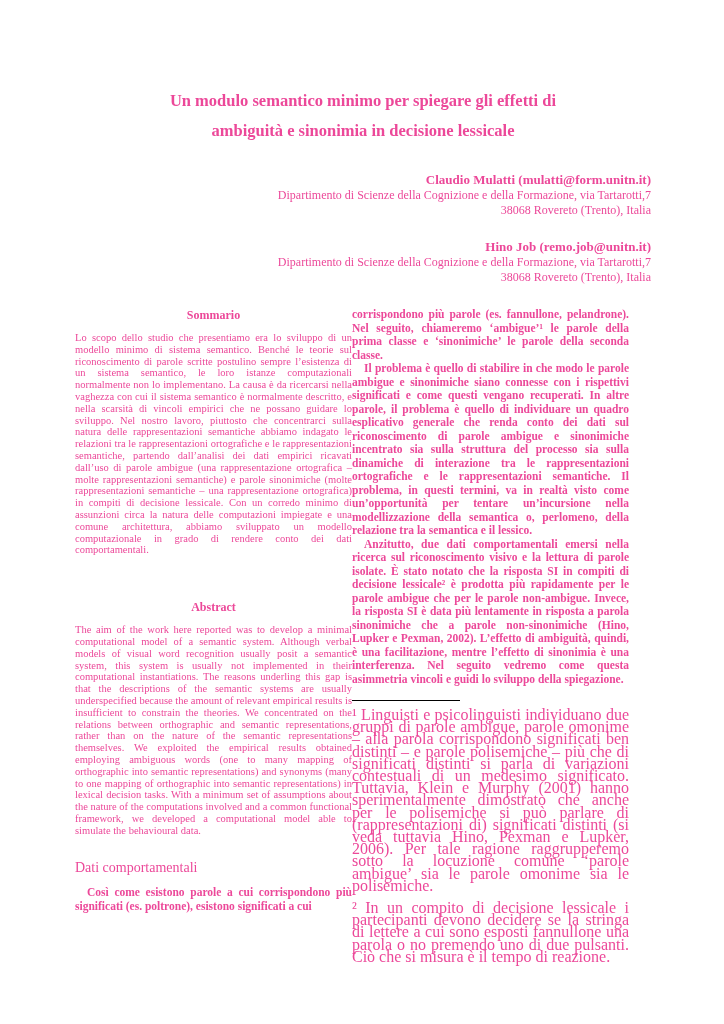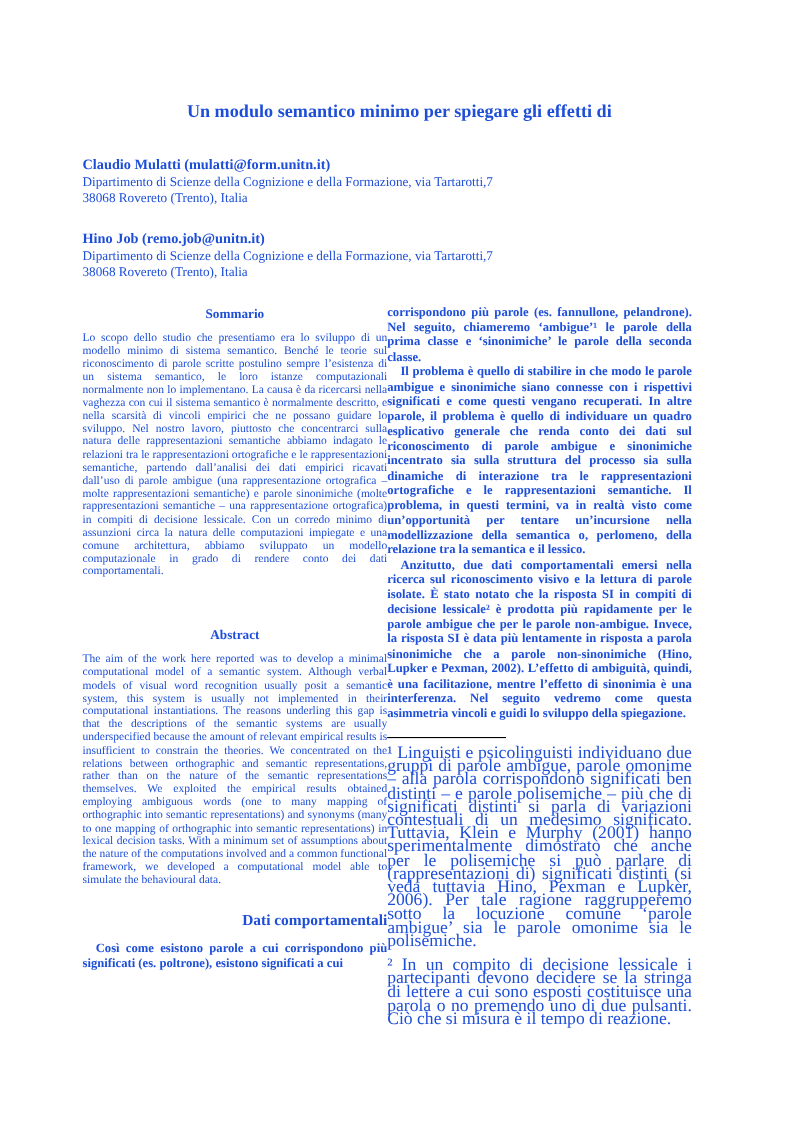--- a/index.html
+++ b/index.html
@@ -7,35 +7,35 @@
     margin: 0;
     padding: 0;
     background: #ffffff;
   }
   .page {
     position: relative;
     width: 724px;
     height: 1024px;
     margin: 0 auto;
     background: #ffffff;
-    color: #1d4ed8;
+    color: #ec4899;
     font-family: "Liberation Serif", "DejaVu Serif", serif;
     padding: 86px 73px 30px 75px;
     overflow: hidden;
   }
   .title-block {
     text-align: center;
     margin-bottom: 26px;
   }
   .title-line {
     font-size: 16.5px;
     font-weight: bold;
     line-height: 30px;
   }
-  .authors { text-align: left; }
+  .authors { text-align: right; }
   .author { margin-bottom: 22px; }
   .author-name {
     font-size: 13px;
     font-weight: bold;
     line-height: 15px;
     margin-bottom: 1px;
   }
   .author-affil {
     font-size: 12px;
     line-height: 14.5px;
@@ -53,22 +53,22 @@
   }
   .abstract-heading { margin-top: 44px; }
   .small-text {
     font-size: 10.5px;
     line-height: 11.8px;
     text-align: justify;
     margin: 0;
   }
   .section-heading {
     font-size: 14px;
-    font-weight: bold;
-    text-align: right;
+    font-weight: normal;
+    text-align: left;
     margin: 24px 0 10px 0;
   }
   .body-text {
     font-size: 11.5px;
     line-height: 13.5px;
     text-align: justify;
     margin: 0;
     font-weight: bold;
   }
   .indent { text-indent: 12px; }
@@ -86,20 +86,21 @@
     font-family: Liberation Serif, serif;
   }
 </style>
 </head>
 <body>
 
 <div class="page">
 
   <header class="title-block">
     <div class="title-line">Un modulo semantico minimo per spiegare gli effetti di</div>
+    <div class="title-line">ambiguità e sinonimia in decisione lessicale</div>
   </header>
 
   <section class="authors">
     <div class="author">
       <div class="author-name">Claudio Mulatti (mulatti@form.unitn.it)</div>
       <div class="author-affil">Dipartimento di Scienze della Cognizione e della Formazione, via Tartarotti,7</div>
       <div class="author-affil">38068 Rovereto (Trento), Italia</div>
     </div>
     <div class="author">
       <div class="author-name">Hino Job (remo.job@unitn.it)</div>
@@ -121,18 +122,18 @@
       <p class="body-text indent">Così come esistono parole a cui corrispondono più significati (es. poltrone), esistono significati a cui</p>
     </div>
 
     <div class="col col-right">
       <p class="body-text">corrispondono più parole (es. fannullone, pelandrone). Nel seguito, chiameremo ‘ambigue’¹ le parole della prima classe e ‘sinonimiche’ le parole della seconda classe.</p>
       <p class="body-text indent">Il problema è quello di stabilire in che modo le parole ambigue e sinonimiche siano connesse con i rispettivi significati e come questi vengano recuperati. In altre parole, il problema è quello di individuare un quadro esplicativo generale che renda conto dei dati sul riconoscimento di parole ambigue e sinonimiche incentrato sia sulla struttura del processo sia sulla dinamiche di interazione tra le rappresentazioni ortografiche e le rappresentazioni semantiche. Il problema, in questi termini, va in realtà visto come un’opportunità per tentare un’incursione nella modellizzazione della semantica o, perlomeno, della relazione tra la semantica e il lessico.</p>
       <p class="body-text indent">Anzitutto, due dati comportamentali emersi nella ricerca sul riconoscimento visivo e la lettura di parole isolate. È stato notato che la risposta SI in compiti di decisione lessicale² è prodotta più rapidamente per le parole ambigue che per le parole non-ambigue. Invece, la risposta SI è data più lentamente in risposta a parola sinonimiche che a parole non-sinonimiche (Hino, Lupker e Pexman, 2002). L’effetto di ambiguità, quindi, è una facilitazione, mentre l’effetto di sinonimia è una interferenza. Nel seguito vedremo come questa asimmetria vincoli e guidi lo sviluppo della spiegazione.</p>
 
       <div class="footnote-rule"></div>
       <p class="footnote">¹ Linguisti e psicolinguisti individuano due gruppi di parole ambigue, parole omonime – alla parola corrispondono significati ben distinti – e parole polisemiche – più che di significati distinti si parla di variazioni contestuali di un medesimo significato. Tuttavia, Klein e Murphy (2001) hanno sperimentalmente dimostrato che anche per le polisemiche si può parlare di (rappresentazioni di) significati distinti (si veda tuttavia Hino, Pexman e Lupker, 2006). Per tale ragione raggrupperemo sotto la locuzione comune ‘parole ambigue’ sia le parole omonime sia le polisemiche.</p>
-      <p class="footnote">² In un compito di decisione lessicale i partecipanti devono decidere se la stringa di lettere a cui sono esposti costituisce una parola o no premendo uno di due pulsanti. Ciò che si misura è il tempo di reazione.</p>
+      <p class="footnote">² In un compito di decisione lessicale i partecipanti devono decidere se la stringa di lettere a cui sono esposti fannullone una parola o no premendo uno di due pulsanti. Ciò che si misura è il tempo di reazione.</p>
     </div>
 
   </div>
 
 </div>
 
 </body></html>

